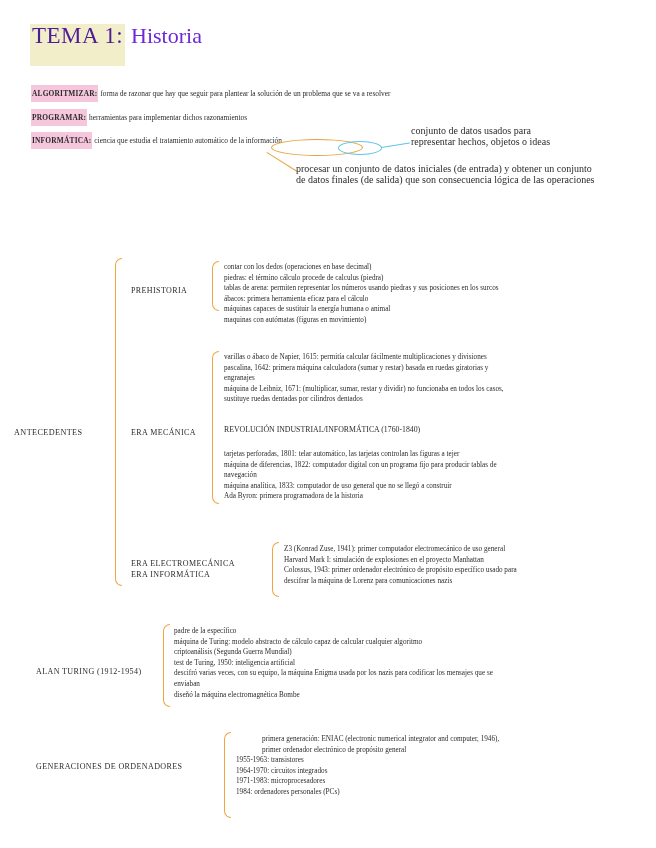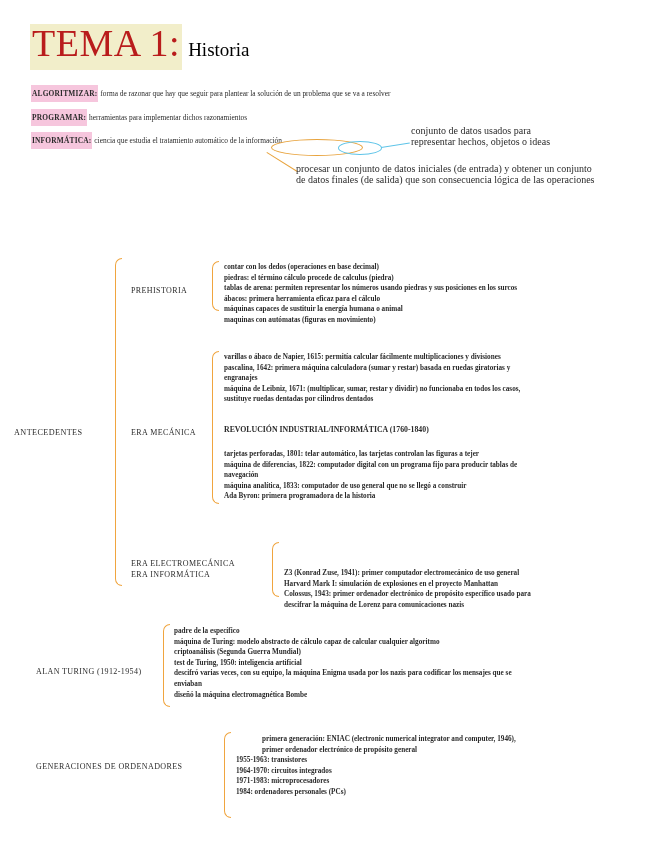--- a/index.html
+++ b/index.html
@@ -17,30 +17,30 @@
 
   
   .title-row {
     position: absolute;
     left: 30px; top: 24px;
     display: flex;
     align-items: baseline;
     white-space: nowrap;
   }
   .title-main {
-    font-size: 38px;
+    font-size: 23px;
     letter-spacing: 0.5px;
-    color: #b91c1c;
+    color: #4c1d95;
     background: #f2eeca;
-    padding: 0 2px 6px 2px;
+    padding: 0 2px 18px 2px;
     line-height: 1.05;
   }
   .title-sub {
-    font-size: 19px;
-    color: #000000;
+    font-size: 22px;
+    color: #6d28d9;
     margin-left: 6px;
     line-height: 1.05;
   }
 
   
   .defs { position: absolute; left: 31px; top: 88px; width: 600px; }
   .def-line { font-size: 7.4px; line-height: 11px; margin-bottom: 12.5px; white-space: nowrap; }
   .term {
     background: #f6c6dd;
     font-weight: bold;
@@ -79,21 +79,21 @@
     letter-spacing: 0.4px;
     white-space: nowrap;
   }
   .grp-label.big { font-size: 8.2px; }
 
   .body-list {
     position: absolute;
     font-size: 7.2px;
     line-height: 10.6px;
   }
-  .body-list div { white-space: nowrap; font-weight: bold; }
+  .body-list div { white-space: nowrap; }
   .indent1 { padding-left: 26px; }
 
   
   .brace {
     position: absolute;
     border-left: 1.2px solid #f0a53f;
     border-top: 1.2px solid #f0a53f;
     border-bottom: 1.2px solid #f0a53f;
     border-right: none;
     border-top-left-radius: 7px;
@@ -178,21 +178,21 @@
     <div>navegación</div>
     <div>máquina analítica, 1833: computador de uso general que no se llegó a construir</div>
     <div>Ada Byron: primera programadora de la historia</div>
   </div>
 
   <div class="grp-label" style="left:131px; top:558px; line-height:11px;">
     <div>ERA ELECTROMECÁNICA</div>
     <div>ERA INFORMÁTICA</div>
   </div>
   <div class="brace" style="left:272px; top:542px; height:55px;"></div>
-  <div class="body-list" style="left:284px; top:544px; width:370px;margin-top:24px;">
+  <div class="body-list" style="left:284px; top:544px; width:370px;">
     <div>Z3 (Konrad Zuse, 1941): primer computador electromecánico de uso general</div>
     <div>Harvard Mark I: simulación de explosiones en el proyecto Manhattan</div>
     <div>Colossus, 1943: primer ordenador electrónico de propósito específico usado para</div>
     <div>descifrar la máquina de Lorenz para comunicaciones nazis</div>
   </div>
 
   <div class="grp-label" style="left:36px; top:667px;">ALAN TURING (1912-1954)</div>
   <div class="brace" style="left:163px; top:624px; height:83px;"></div>
   <div class="body-list" style="left:174px; top:626px; width:480px;">
     <div>padre de la específico</div>

